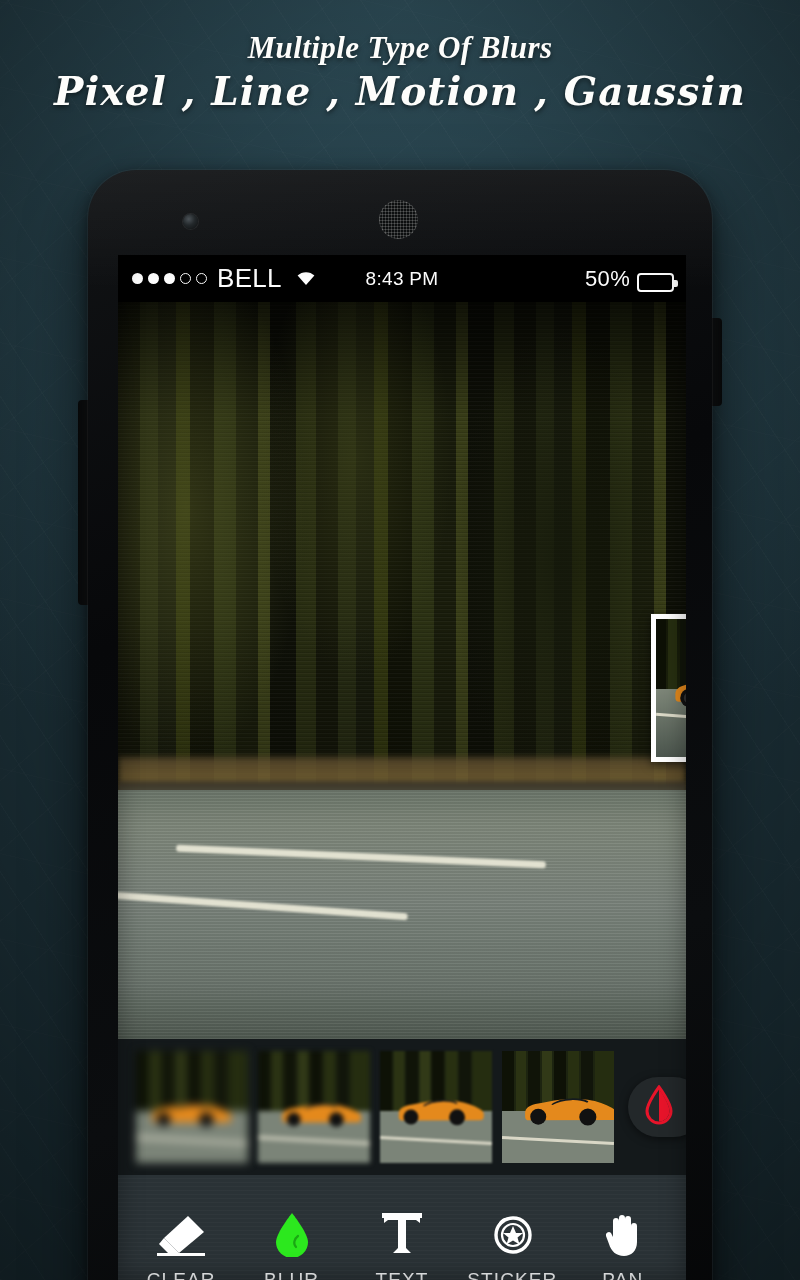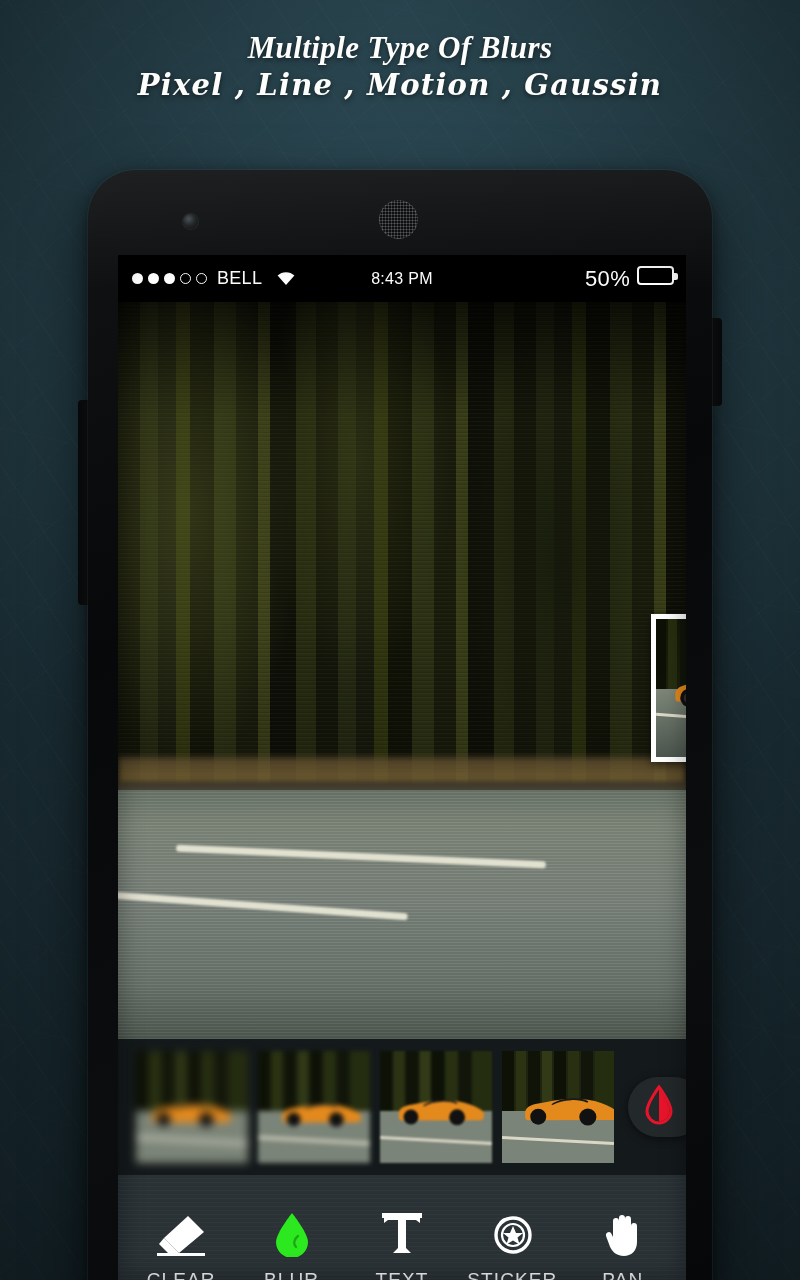--- a/index.html
+++ b/index.html
@@ -37,21 +37,21 @@
     position:absolute; top:28px; left:0; width:800px;
     text-align:center; z-index:30;
     color:#fdfdfb;
     font-family:"DejaVu Serif", serif;
     font-style:italic;
     font-weight:bold;
     line-height:1.26;
     text-shadow:0 2px 5px rgba(0,0,0,.55);
   }
   .headline .l1{ display:block; font-size:31px; letter-spacing:.4px;font-family:Liberation Serif, serif; }
-  .headline .l2{ display:block; font-size:29px; letter-spacing:1.2px; }
+  .headline .l2{ display:block; font-size:39px; letter-spacing:1.2px; }
 
   
   .phone{
     position:absolute; left:88px; top:170px;
     width:624px; height:1160px;
     background:linear-gradient(160deg,#111315 0%,#07080a 35%,#0b0d0f 70%,#050607 100%);
     border-radius:48px 48px 14px 14px;
     box-shadow:
       0 0 0 1px rgba(255,255,255,.045),
       0 26px 60px rgba(0,0,0,.62),
@@ -109,27 +109,27 @@
     color:#fff;
     display:flex; align-items:center;
     font-size:22px; letter-spacing:.3px;
     z-index:6;
   }
   .sb-left{ display:flex; align-items:center; gap:7px; padding-left:14px; }
   .dots{ display:flex; gap:5px; align-items:center; }
   .dot{ width:11px; height:11px; border-radius:50%; }
   .dot.on{ background:#fff; }
   .dot.off{ background:transparent; border:1.5px solid #fff; width:11px; height:11px; }
-  .carrier{ font-size:18px; font-weight:400; margin-left:3px; }
+  .carrier{ font-size:26px; font-weight:400; margin-left:3px; }
   .wifi{ margin-left:4px; display:block; }
   .sb-center{
     position:absolute; left:0; width:568px; text-align:center;
-    font-size:16px; pointer-events:none;
-  }
-  .sb-right{ margin-left:auto; display:flex; align-items:flex-start; gap:7px; padding-right:12px; }
+    font-size:19px; pointer-events:none;
+  }
+  .sb-right{ margin-left:auto; display:flex; align-items:flex-end; gap:7px; padding-right:12px; }
   .pct{ font-size:22px; }
   .batt{
     position:relative; width:37px; height:19px;
     border:2px solid #fff; border-radius:4px; padding:2px;
   }
   .batt::after{
     content:""; position:absolute; right:-6px; top:5px;
     width:4px; height:7px; background:#fff; border-radius:0 2px 2px 0;
   }
   .batt-fill{ height:100%; background:#fff; border-radius:1px; width:50%; }

